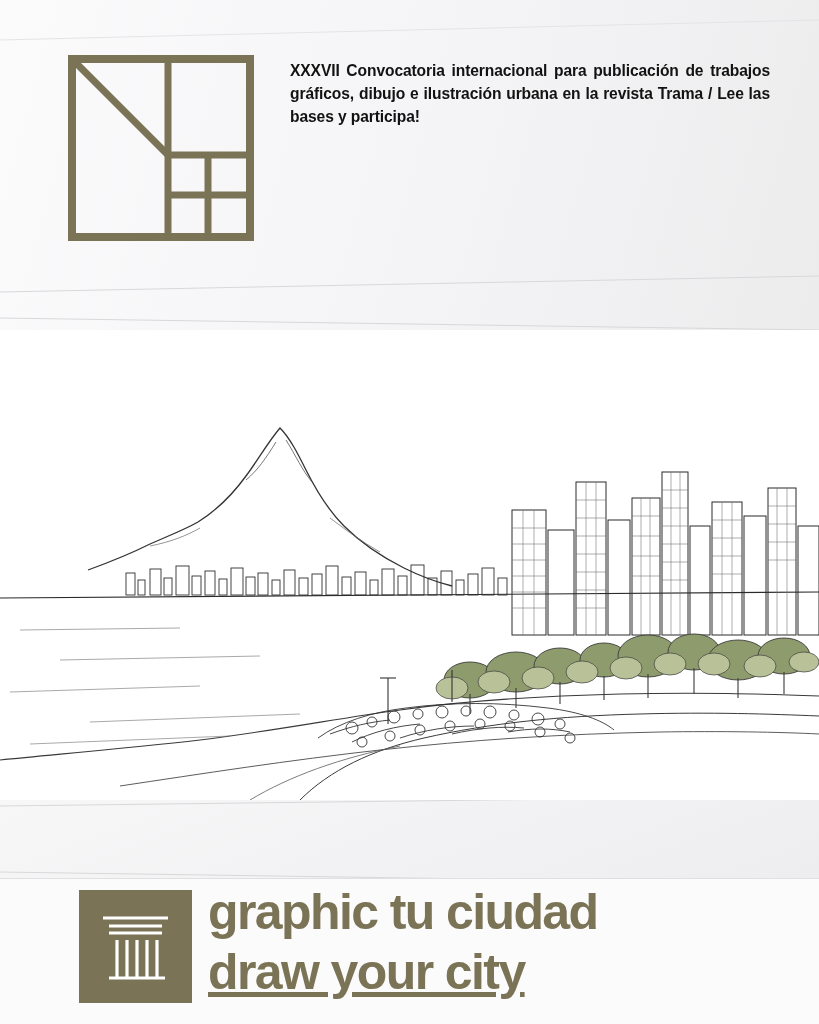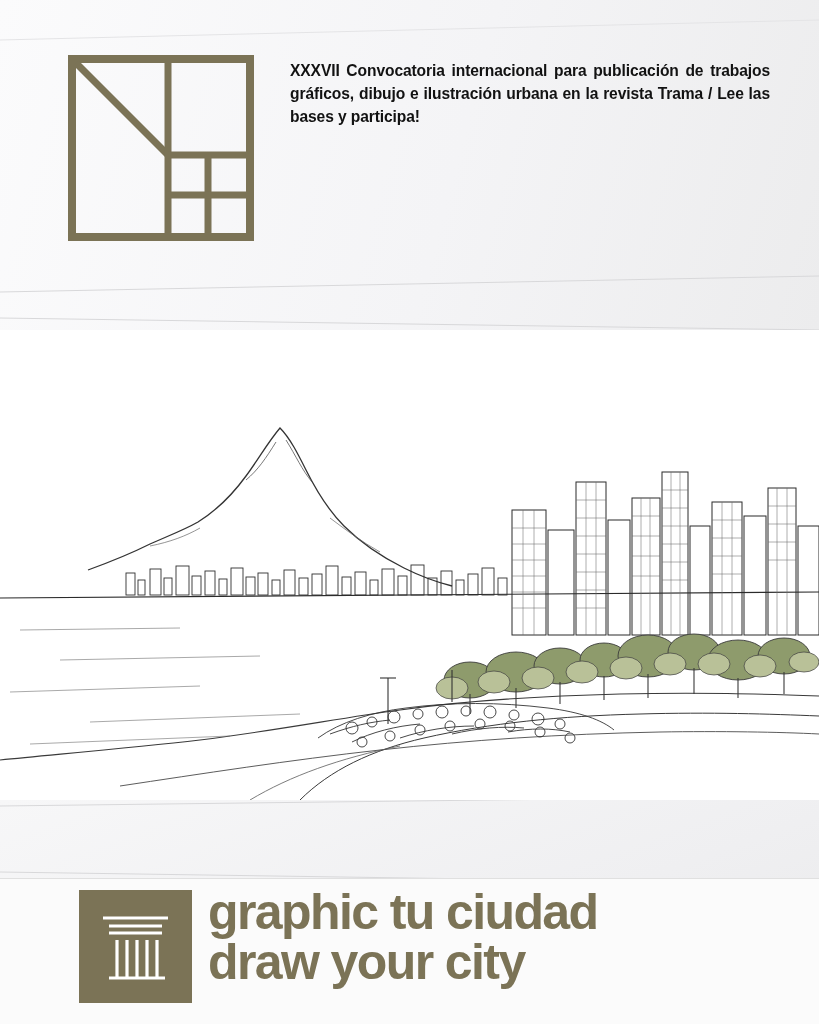--- a/index.html
+++ b/index.html
@@ -107,21 +107,21 @@
   }
   .footer-line {
     font-weight: bold;
     font-size: 50px;
     line-height: 0.99;
     letter-spacing: -1.6px;
     color: #7b7356;
     margin: 0;
     white-space: nowrap;
   }
-  .footer-line.second { margin-top: 0; }
+  .footer-line.second { margin-top: 10px; text-decoration: underline; }
 </style>
 </head>
 <body>
 
 <div class="poster">
 
   <div class="bg-top"></div>
   <div class="bg-mid"></div>
   <div class="bg-bottom"></div>
 

